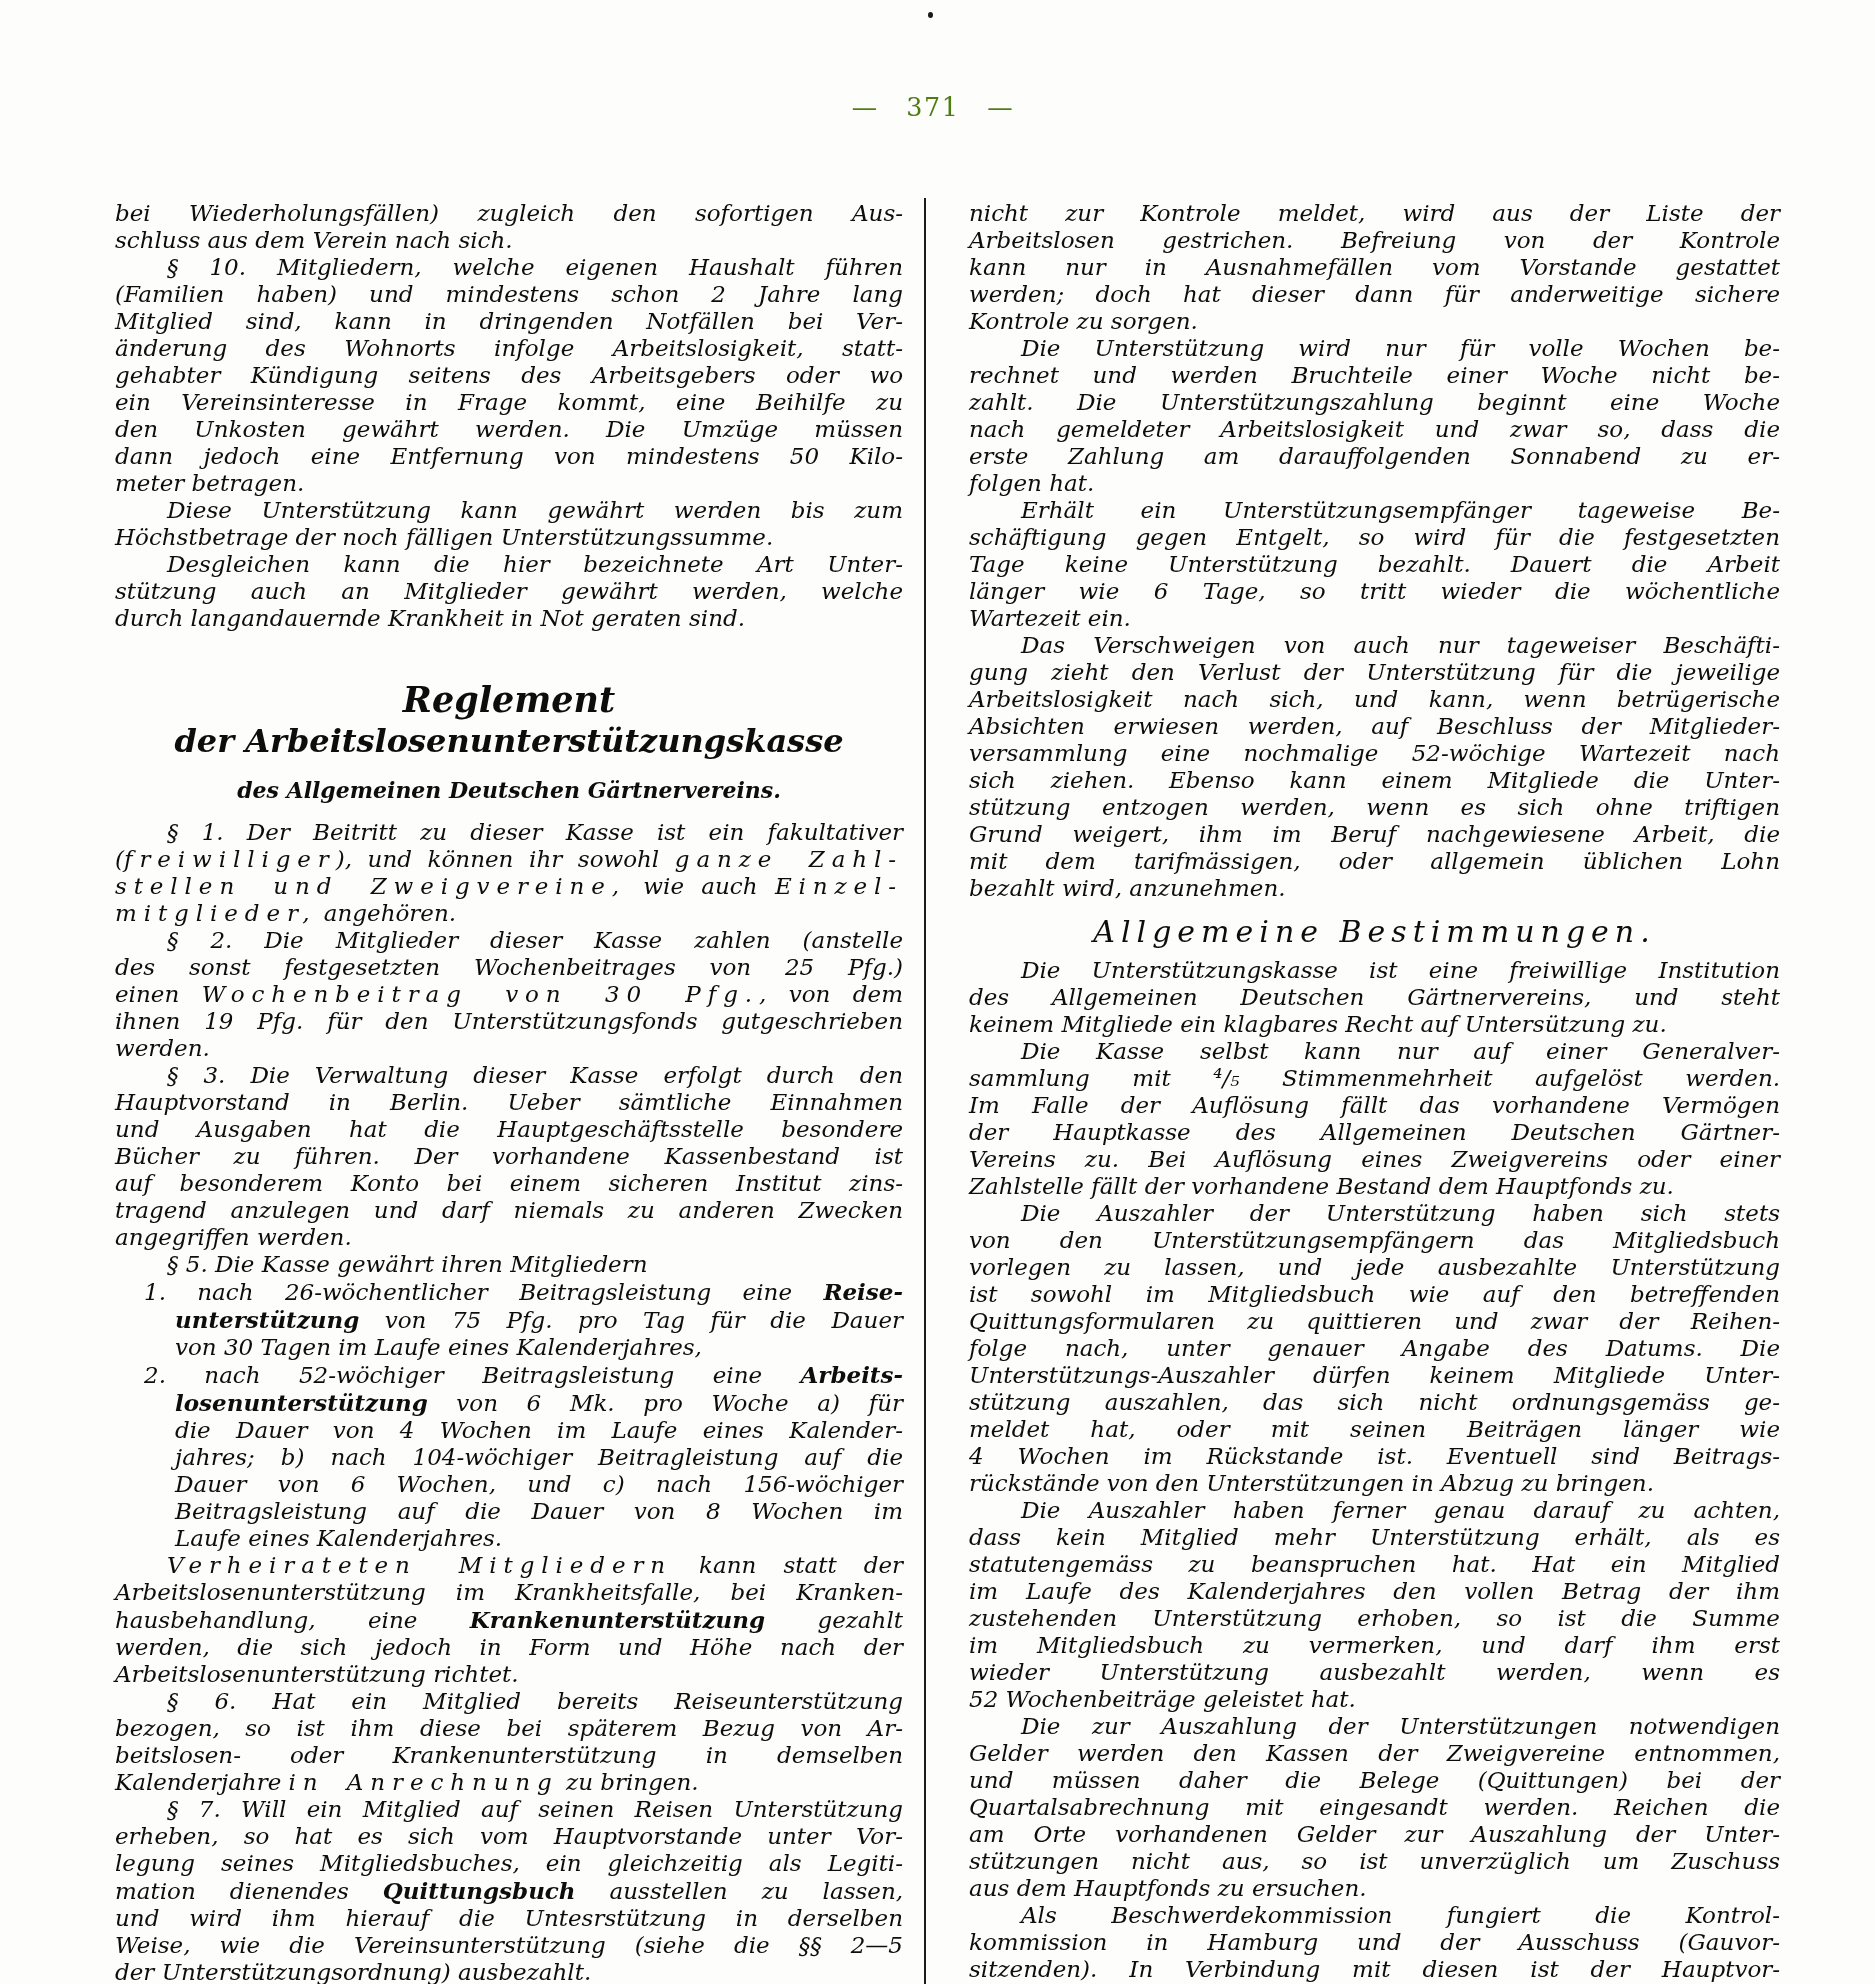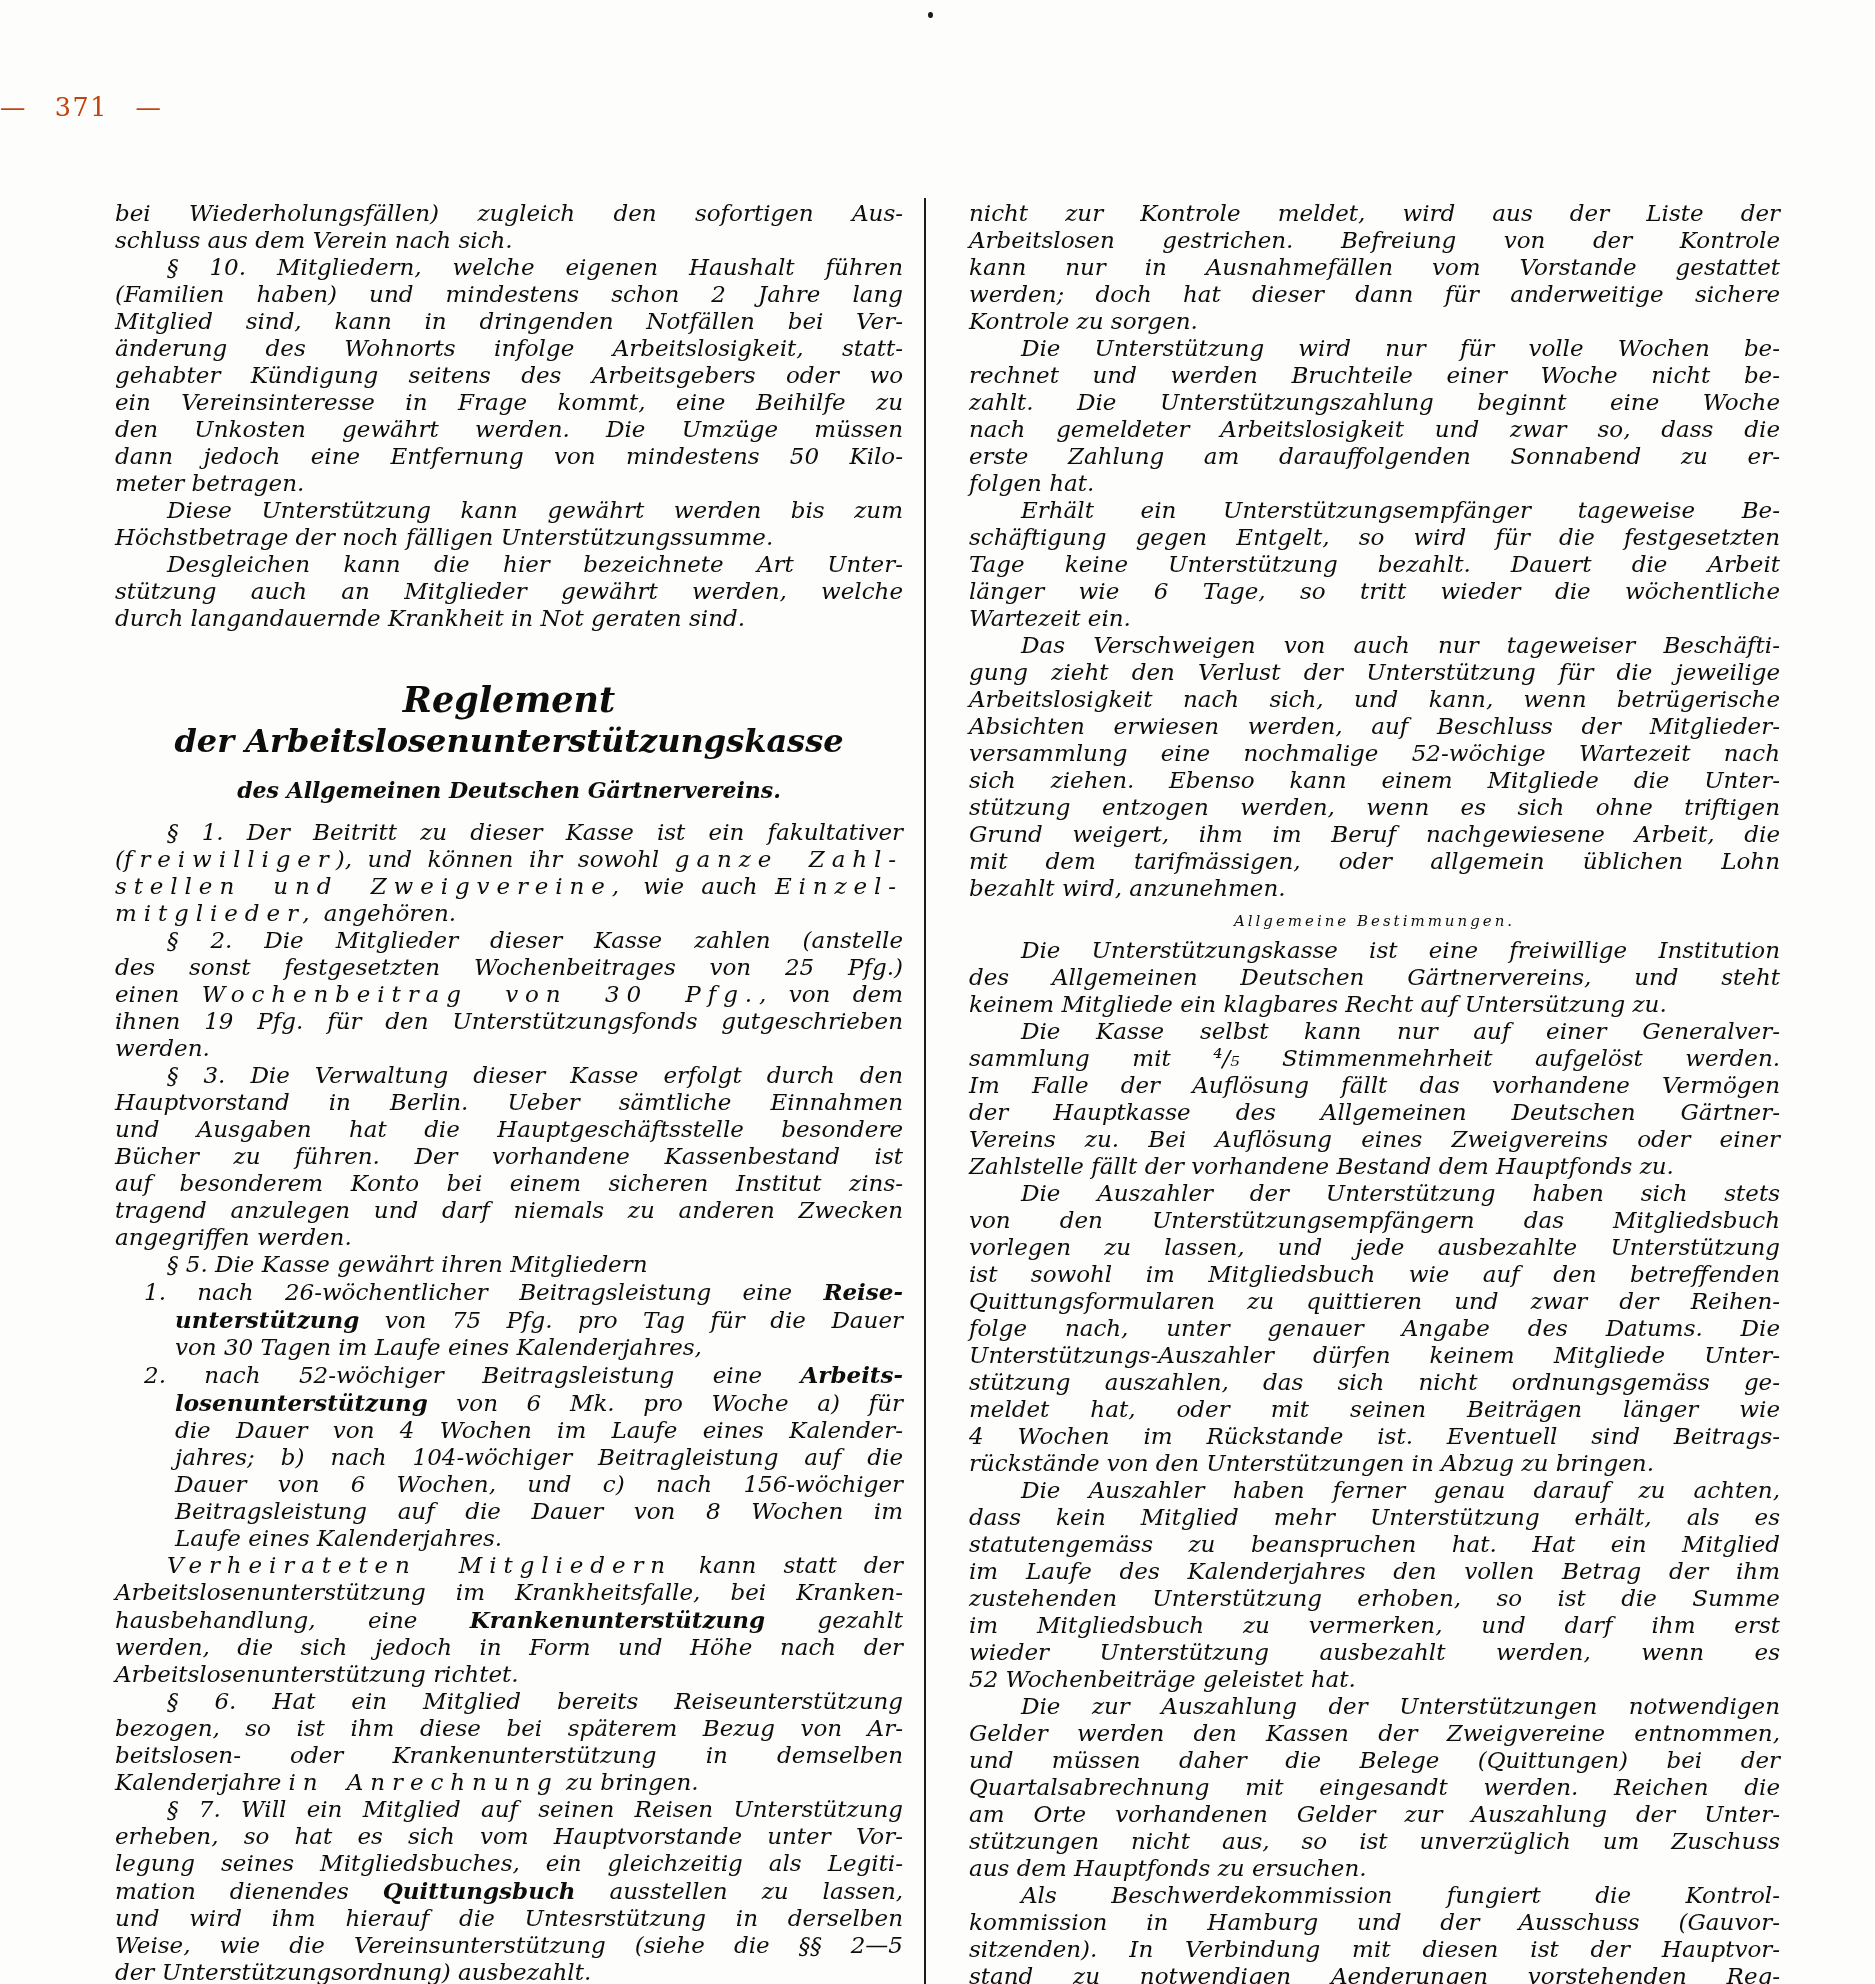--- a/index.html
+++ b/index.html
@@ -7,22 +7,22 @@
     width:1876px;height:2673px;
     background:#ffffff;
     font-family:"DejaVu Serif","Liberation Serif",serif;
     color:#0d0d0d;
     -webkit-font-smoothing:antialiased;
   }
   .page{position:relative;width:1876px;height:2673px;background:#fdfdfb;overflow:hidden;}
 
   .page-number{
     position:absolute;top:92px;left:0;width:1866px;
-    font-size:25.4px;letter-spacing:1.6px;word-spacing:18px;
-    color:#c2410c;
+    text-align:center;font-size:25.4px;letter-spacing:1.6px;word-spacing:18px;
+    color:#4d7c0f;
   }
 
   .divider{position:absolute;left:924px;top:198px;width:2px;height:2283px;background:#1b1b1b;}
 
   .col{position:absolute;top:200px;font-size:23px;line-height:27px;}
   .col-left{left:115px;width:788px;}
   .col-right{left:969px;width:811px;}
 
   .blk{margin:0;font-style:italic;}
   .ln{text-align:justify;text-align-last:justify;white-space:normal;}
@@ -39,21 +39,21 @@
   .h-not .ln{font-size:22px;line-height:1.2;font-weight:bold;}
   .h-not{margin:12px 0 8.7px;}
 
   .h-title1 .ln{font-size:35px;line-height:1.12;font-weight:bold;margin-top:48px;}
   .h-title1{margin:26px 0 3.2px;}
   .h-title2 .ln{font-size:32px;line-height:1.2;font-weight:bold;}
   .h-title2{margin:0 0 5.6px;}
   .h-sub .ln{font-size:22px;line-height:1.25;font-weight:bold;}
   .h-sub{margin:16px 0 15px;}
 
-  .h-allg .ln{font-size:15px;line-height:1.3;letter-spacing:0.20em;}
+  .h-allg .ln{font-size:30px;line-height:1.3;letter-spacing:0.20em;}
   .h-allg{margin:9.5px 0 6.4px;}
 
   .dot{position:absolute;background:#1a1a1a;border-radius:50%;}
   .dot-top{left:928px;top:12px;width:5.2px;height:6.4px;}
 </style>
 </head>
 <body>
 
 <div class="page">
   <div class="dot dot-top"></div>

